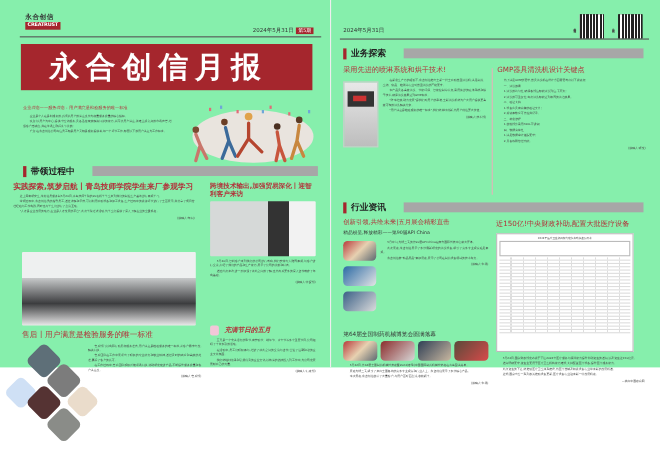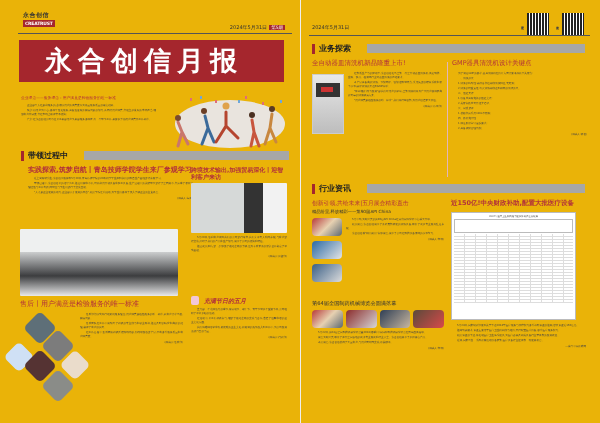--- a/index.html
+++ b/index.html
@@ -1,17 +1,17 @@
 <!DOCTYPE html>
 <html><head>
 <meta charset="utf-8">
 <style>
 *{box-sizing:border-box;margin:0;padding:0}
 body{width:600px;height:423px;background:#fff;font-family:"DejaVu Sans",sans-serif;color:#222;overflow:hidden;position:relative}
-.page{position:absolute;top:0;height:423px;background:#eab308}
+.page{position:absolute;top:0;height:334px;background:#86efac}
 .pg-left{left:0;width:300px}
 .pg-right{left:300px;width:300px;border-left:1px solid #eee}
 .abs{position:absolute}
 .logo-txt{font-size:6px;color:#333;font-weight:bold;letter-spacing:0.5px}
 .logo-badge{background:#a5262d;color:#fff;font-size:4.5px;padding:1px 2px;font-weight:bold;letter-spacing:-0.2px}
 .date{font-size:5px;color:#333}
 .issue{background:#a5262d;color:#fff;font-size:4.5px;padding:0 2px;margin-left:2px}
 .hline{height:1px;background:#555}
 .banner{background:#a5262d;color:#fff;font-weight:bold;font-size:27px;letter-spacing:6px;display:flex;align-items:center;padding-left:26px}
 .sec-head{display:flex;align-items:center;height:11px}
@@ -83,21 +83,21 @@
         </g>
     </svg>
   </div>
 
   <div class="abs sec-head" style="left:21px;top:150px;width:268px">
     <div class="sec-mark"></div>
     <div class="sec-title">带领过程中</div>
     <div class="sec-bar"></div>
   </div>
 
-  <div class="abs" style="left:28px;top:166px;width:165px">
+  <div class="abs" style="left:12px;top:166px;width:165px">
     <div class="h-red" style="font-size:7px;margin-bottom:3px">实践探索,筑梦启航丨青岛技师学院学生来厂参观学习</div>
     <div class="txt">
       <p>近上周有研究生,永创信员服务制5月20日,青岛技师学院的20名机学学生来到我们的制造生产基地进行参观学习。</p>
       <p>带领过程中,永合创信员的指导员工,通过讲解和示范,可以利用自动设备和加工设备,生产过程中的关键环节进行了全面展示,并分享了项目管理经验与工作实践,同时也与学生们进行了交流互动。</p>
       <p>"人才是企业发展的动力,企业是人才发展的平台",此次学院走访活动,为学生们提供了深入了解企业的宝贵机会。</p>
     </div>
     <div class="byline">(供稿人:车间)</div>
   </div>
   <div class="abs photo" style="left:20px;top:229px;width:158px;height:67px;background:linear-gradient(180deg,#eef0f0 0 35%,#c9cbcc 35%,#3c3d3f 70%,#eaeaea 100%)"></div>
 
@@ -155,21 +155,21 @@
   </div>
   <div class="abs hline" style="left:8px;right:10px;top:35px"></div>
 
   <div class="abs sec-head" style="left:11px;top:43px;width:273px">
     <div class="sec-mark"></div>
     <div class="sec-title">业务探索</div>
     <div class="sec-bar"></div>
   </div>
 
   <div class="abs" style="left:11px;top:60px;width:130px">
-    <div class="h-red" style="font-size:6.5px;margin-bottom:4px;font-weight:normal">全自动器皿清洗机新品隆重上市!</div>
+    <div class="h-red" style="font-size:6.5px;margin-bottom:4px;font-weight:normal">采用先进的喷淋系统和烘干技术!</div>
     <div style="float:left;width:32px;height:60px;margin:2px 4px 2px 0;background:linear-gradient(180deg,#e8e8e8,#bdbdbd);border:1px solid #ccc;position:relative">
       <div style="position:absolute;left:3px;top:8px;width:24px;height:14px;background:#333"></div>
       <div style="position:absolute;left:8px;top:12px;width:12px;height:5px;background:#c33"></div>
     </div>
     <div class="txt">
       <p>在新质生产力的驱动下,永合创信推出全新一代全自动器皿清洗机,满足制药、生物、食品、检测等行业对器皿清洗的严格要求。</p>
       <p>本产品具备高效清洗、节能环保、智能控制等特点,采用先进的喷淋系统和烘干技术,确保清洗效果达到GMP标准。</p>
       <p>"降本增效,助力发展"是我们对用户的承诺,全新清洗机将为广大用户提供更高效可靠的清洗解决方案。</p>
       <p>"用户满意是检验服务的唯一标准",我们将持续创新,为用户创造更大价值。</p>
     </div>
@@ -228,21 +228,21 @@
     </div>
     <div class="txt">
       <p>5月22日,第64届全国制药机械博览会暨2024(春季)中国国际制药机械博览会在青岛圆满落幕。</p>
       <p>展会为期三天,吸引了来自全国各地的众多专业观众和行业人士。永合创信展示了多款核心产品。</p>
       <p>本次展会,永合创信接待了大量客户,与用户面对面交流,收获颇丰。</p>
     </div>
     <div class="byline">(供稿人:市场)</div>
   </div>
 
   <div class="abs" style="left:150px;top:200px;width:135px">
-    <div class="h-red" style="font-size:6.5px;margin-bottom:4px;font-weight:bold">近150亿!中央财政补助,配置大批医疗设备</div>
+    <div class="h-red" style="font-size:6.5px;margin-bottom:4px;font-weight:normal">近150亿!中央财政补助,配置大批医疗设备</div>
     <div class="tbl" style="width:125px;height:108px;margin-bottom:4px;padding:2px">
       <div style="font-size:2.4px;text-align:center;color:#444;margin-bottom:1px">2024年医疗卫生机构能力建设补助资金分配表</div>
       <div style="height:14px;border:1px solid #bbb;margin-bottom:1px"></div>
       <div class="r"></div>
         <div class="r"></div>
         <div class="r"></div>
         <div class="r"></div>
         <div class="r"></div>
       <div class="r"></div>
         <div class="r"></div>

